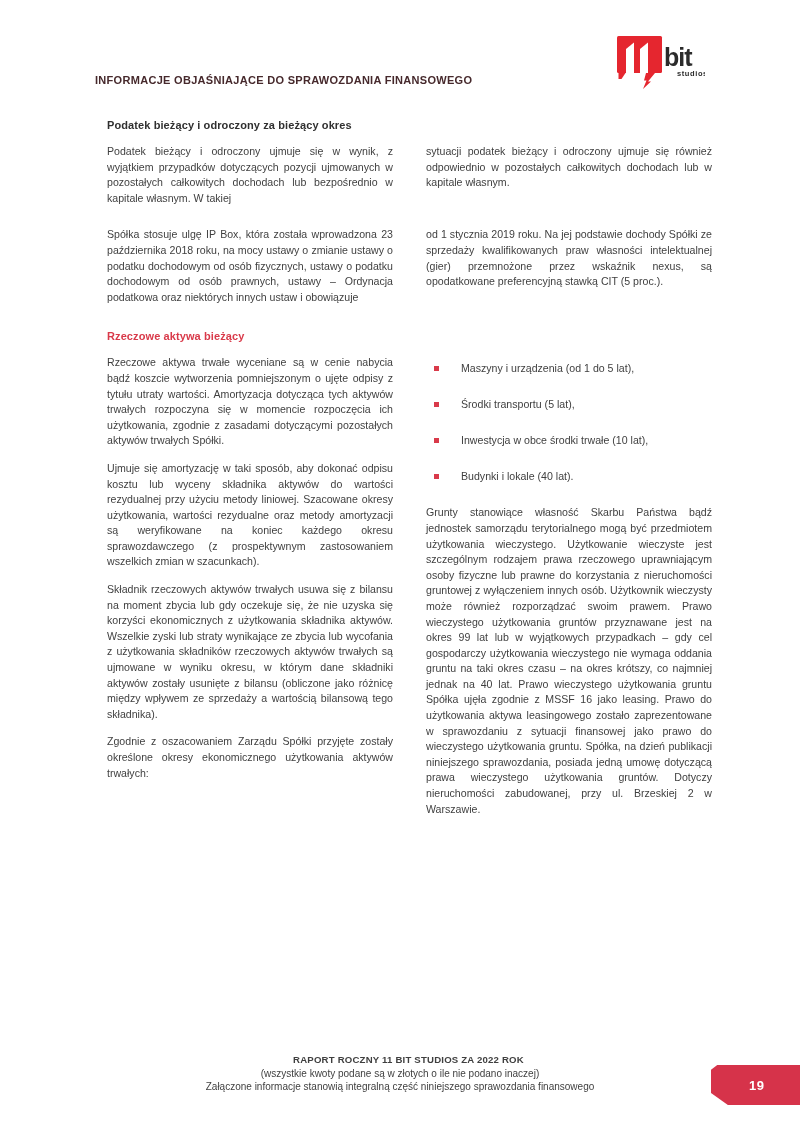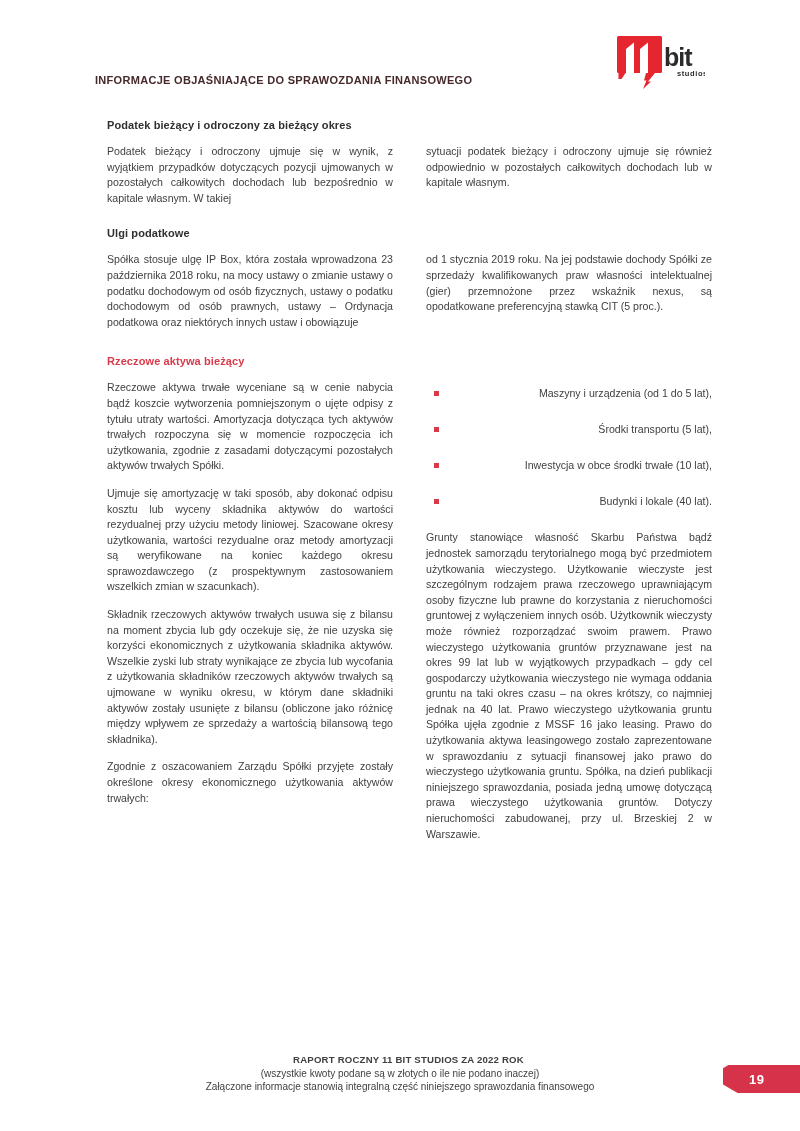--- a/index.html
+++ b/index.html
@@ -41,43 +41,43 @@
     color:#3f3f3f;
   }
   .sec-gap-1 { margin-top:9px; }
   .sec-gap-3 { margin-top:13px; }
 
   
   ul.bullets { list-style:none; margin:6px 0 9px 0; padding:0; }
   ul.bullets li {
     position:relative; padding-left:35px;
     font-size:10.6px; line-height:15px;
-    margin-bottom:21px; color:#3f3f3f; text-align:right;
+    margin-bottom:21px; color:#3f3f3f; text-align:left;
   }
   ul.bullets li .sq {
     position:absolute; left:8px; top:4.5px;
     width:5px; height:5px; background:#d93a4a;
   }
 
   
   .footer {
     position:absolute; left:0; right:0; top:1053px;
     text-align:center; color:#3f3f3f;
   }
   .footer .f1 { font-size:9.6px; font-weight:bold; line-height:13.5px; letter-spacing:0.2px;padding-left:17px; }
   .footer .f2, .footer .f3 { font-size:10px; line-height:13.5px; }
 
   
   .page-tag {
     position:absolute; right:0; top:1065px;
-    width:77px; height:28px;
+    width:77px; height:40px;
     background:#d6334a;
     clip-path: polygon(7% 0, 100% 0, 100% 100%, 19% 100%, 0 70%, 0 12%);
     display:flex; align-items:center;
-    padding-left:0;
+    padding-left:12px;
   }
   .page-tag span {
     color:#ffffff; font-weight:bold; font-size:13px;
     margin-left:26px; letter-spacing:0.5px;
   }
 </style>
 </head>
 <body>
 
 <div class="page-header">INFORMACJE OBJAŚNIAJĄCE DO SPRAWOZDANIA FINANSOWEGO</div>
@@ -102,21 +102,20 @@
       <div class="col">
         <p>Podatek bieżący i odroczony ujmuje się w wynik, z wyjątkiem przypadków dotyczących pozycji ujmowanych w pozostałych całkowitych dochodach lub bezpośrednio w kapitale własnym. W takiej</p>
       </div>
       <div class="col">
         <p>sytuacji podatek bieżący i odroczony ujmuje się również odpowiednio w pozostałych całkowitych dochodach lub w kapitale własnym.</p>
       </div>
     </div>
   </div>
 
   <div class="section sec-gap-1">
-    <h2>Ulgi podatkowe</h2>
     <div class="cols">
       <div class="col">
         <p>Spółka stosuje ulgę IP Box, która została wprowadzona 23 października 2018 roku, na mocy ustawy o zmianie ustawy o podatku dochodowym od osób fizycznych, ustawy o podatku dochodowym od osób prawnych, ustawy – Ordynacja podatkowa oraz niektórych innych ustaw i obowiązuje</p>
       </div>
       <div class="col">
         <p>od 1 stycznia 2019 roku. Na jej podstawie dochody Spółki ze sprzedaży kwalifikowanych praw własności intelektualnej (gier) przemnożone przez wskaźnik nexus, są opodatkowane preferencyjną stawką CIT (5 proc.).</p>
       </div>
     </div>
   </div>
 

